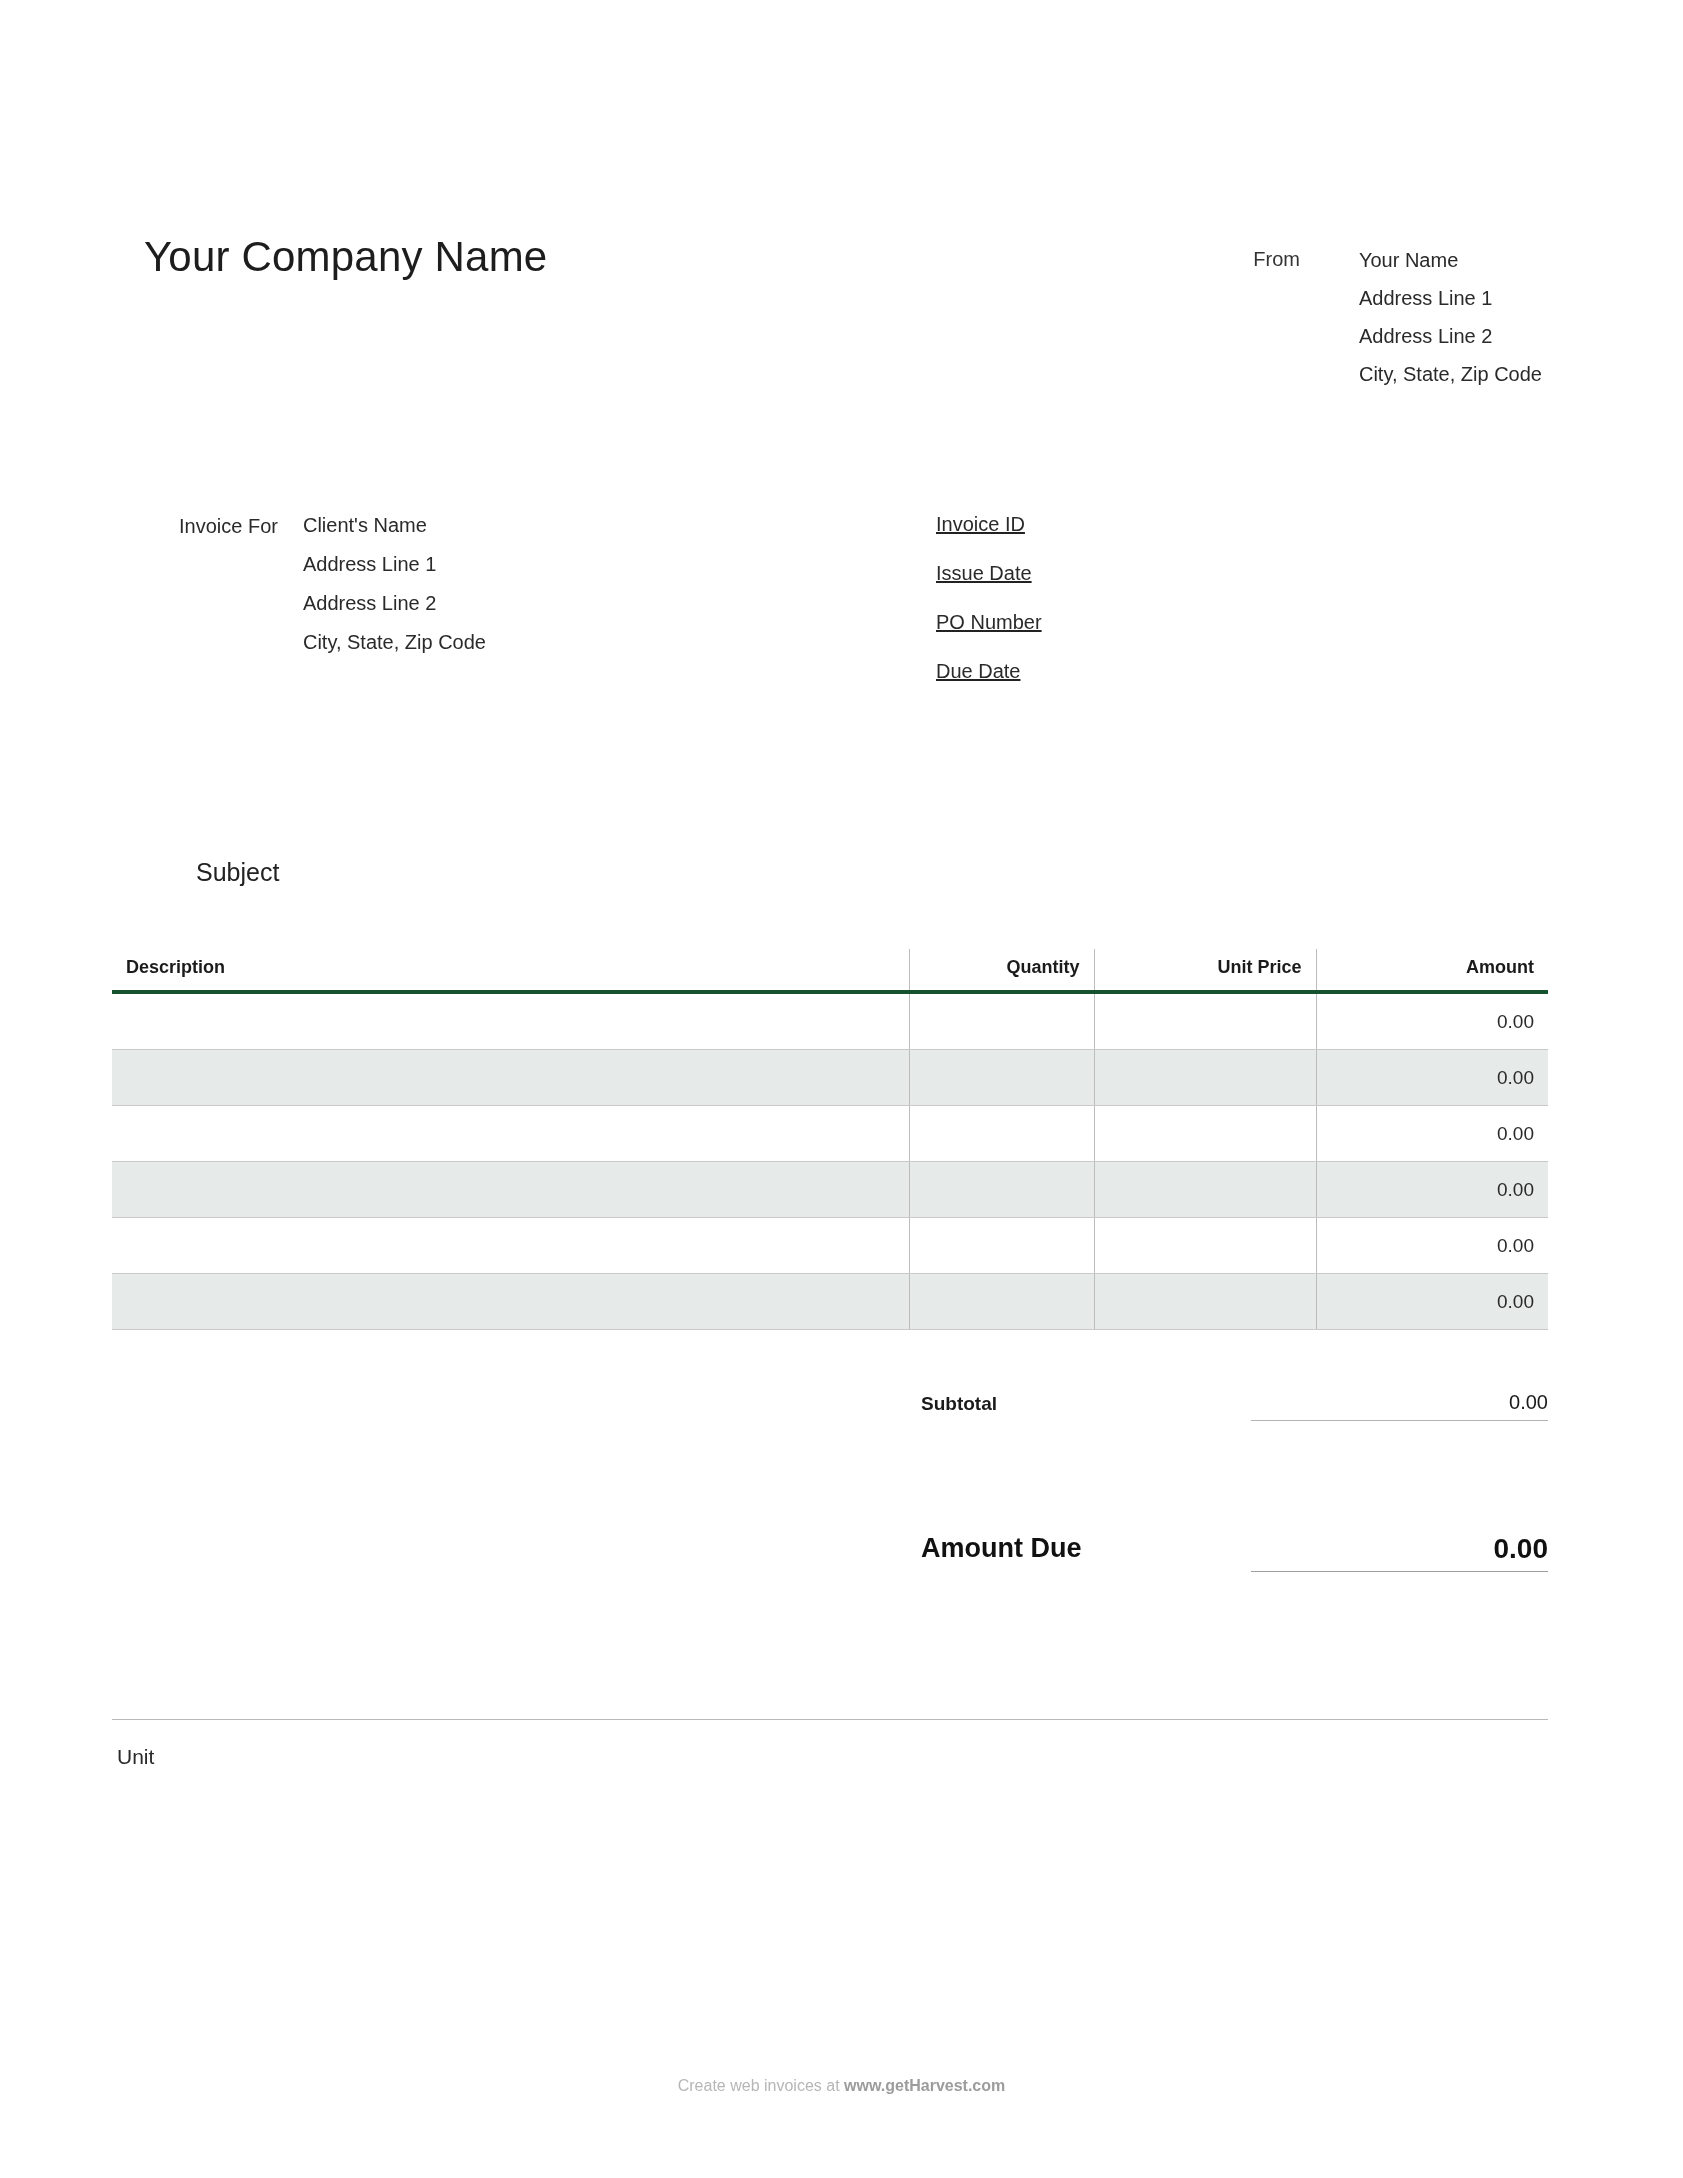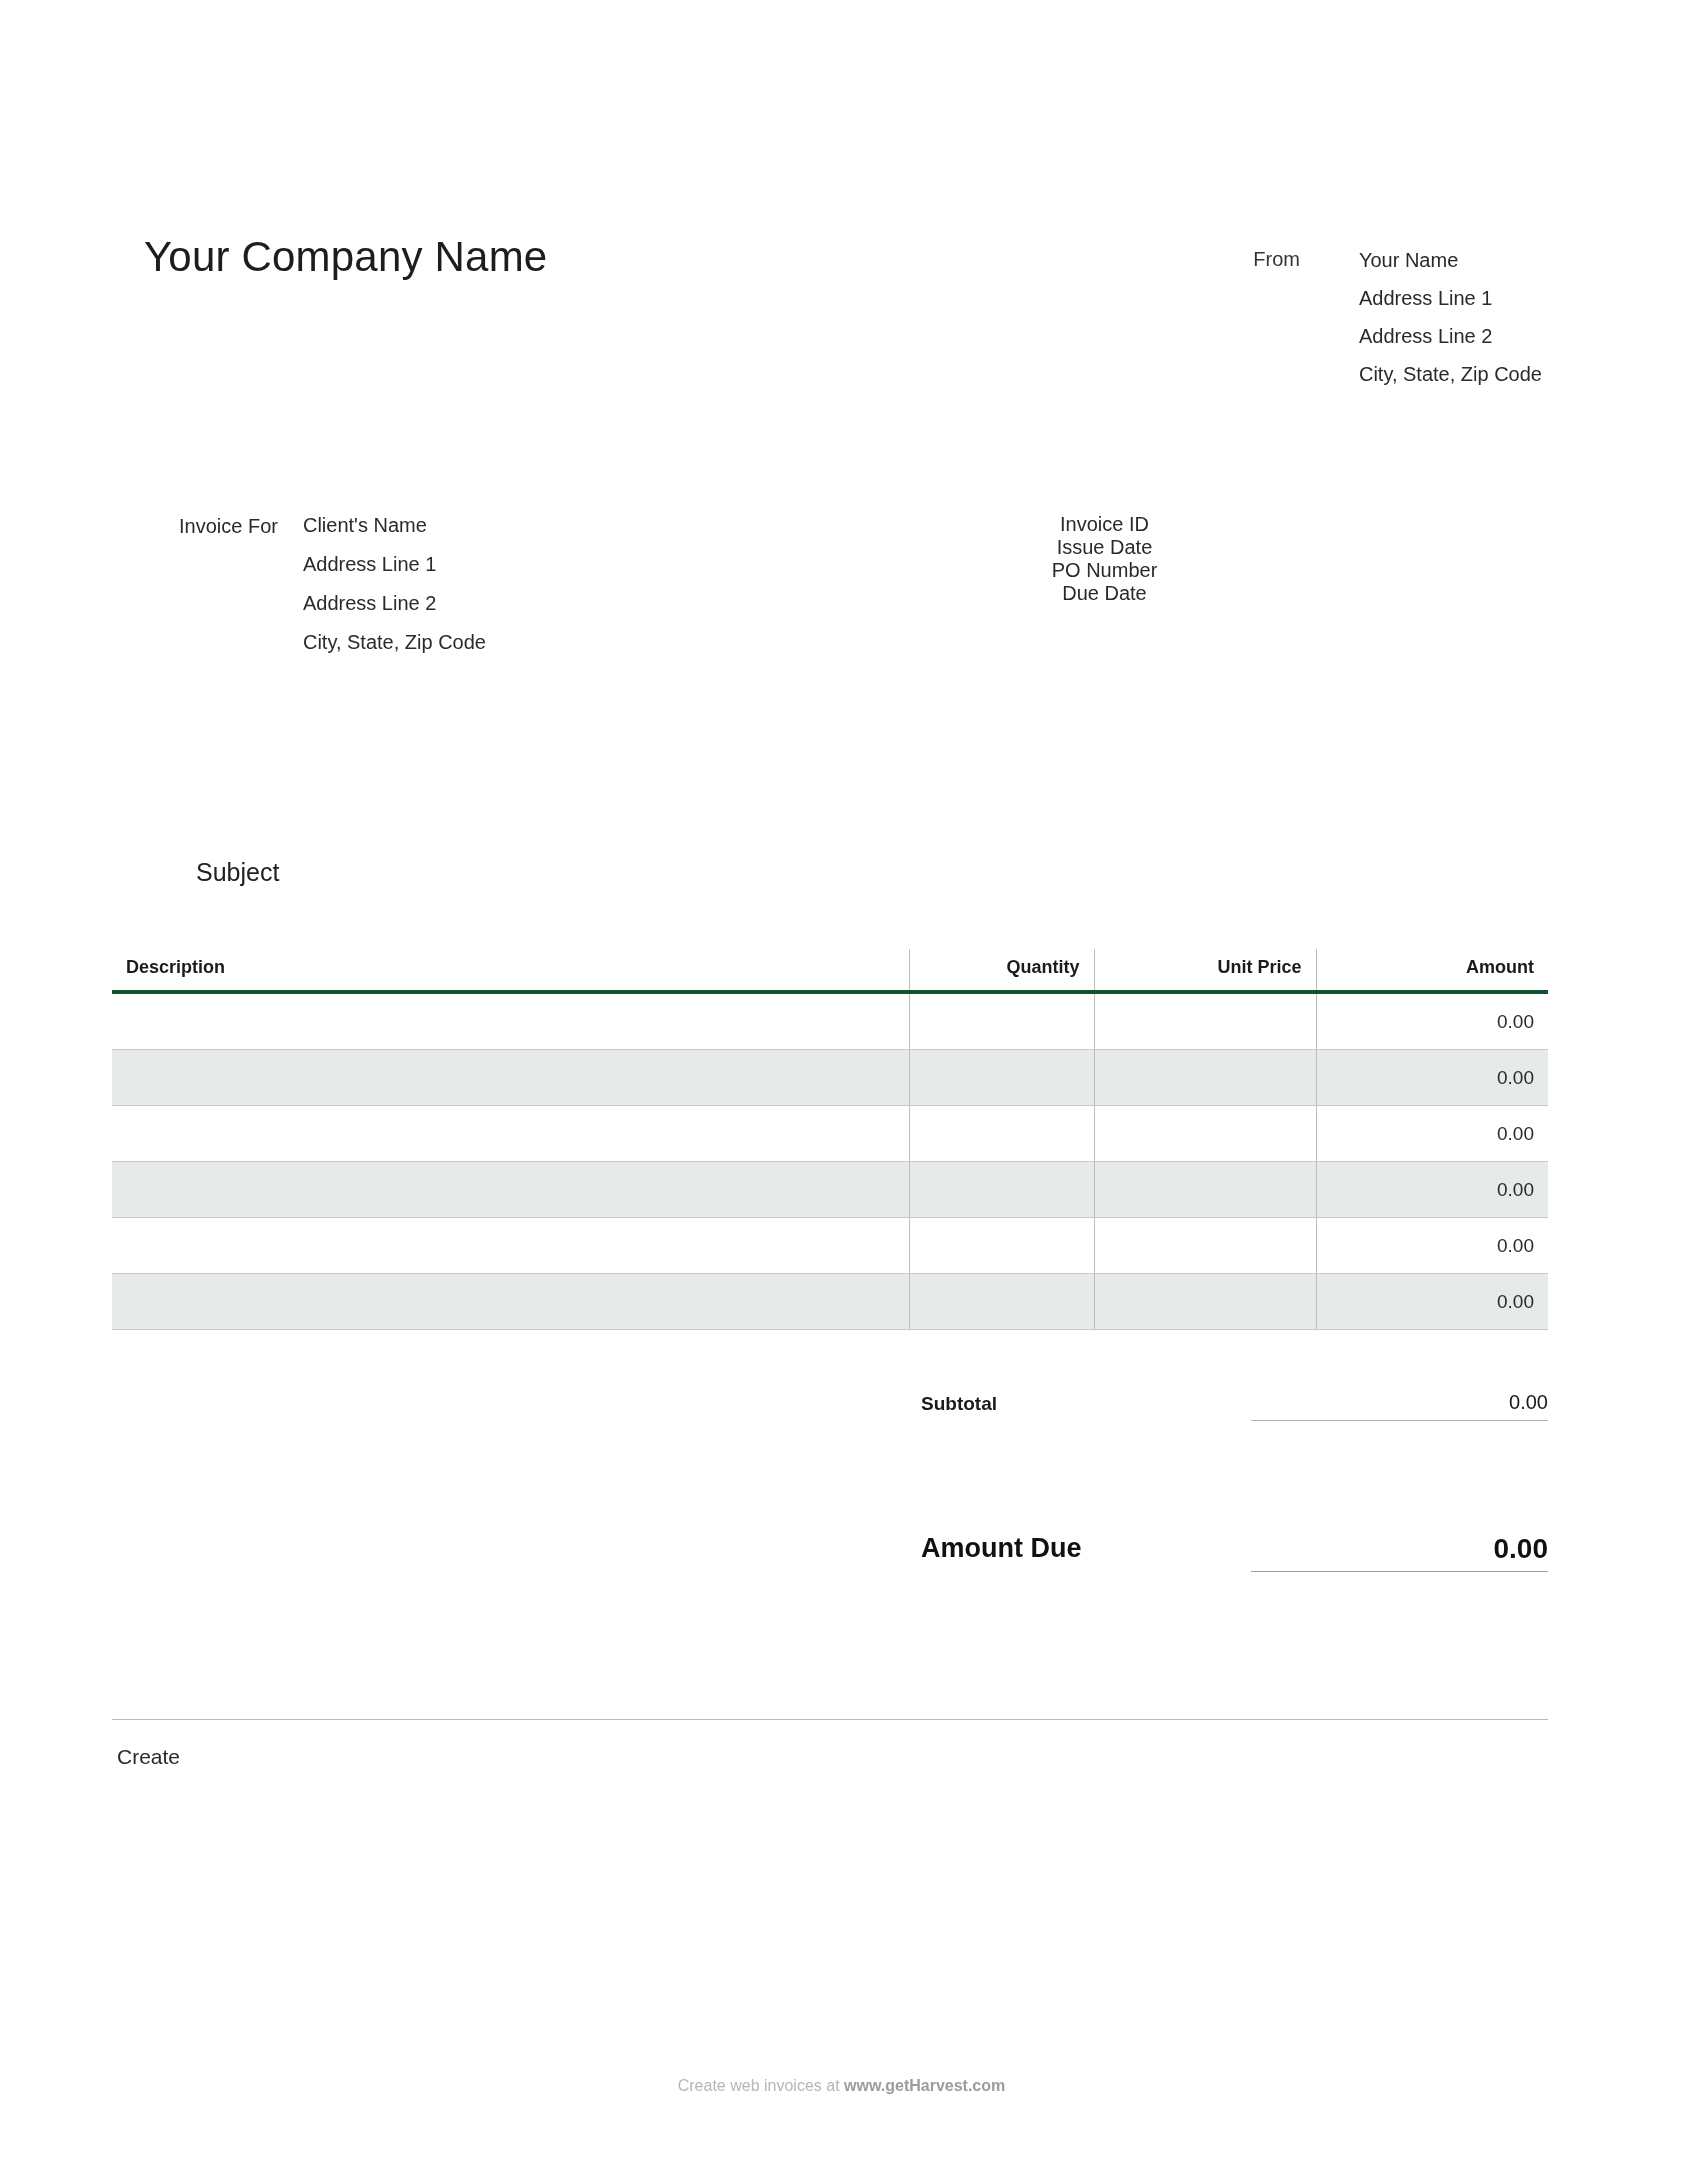--- a/index.html
+++ b/index.html
@@ -96,21 +96,23 @@
     color: #2a2a2a;
     line-height: 1.2;
   }
   .invoice-fields {
     position: absolute;
     left: 792px;
     top: 0;
     width: 337px;
     display: flex;
     flex-direction: column;
-    text-align: center;
+    gap: 26px;
+    text-align: left;
+    text-decoration: underline;
   }
   .invoice-fields div {
     font-size: 20px;
     color: #2a2a2a;
   }
 
   
   .subject {
     position: absolute;
     left: 196px;
@@ -351,20 +353,20 @@
   </div>
 
   <div class="amount-due">
     <div class="label">Amount Due</div>
     <div class="value-wrap">
       <span class="value">0.00</span>
     </div>
   </div>
 
   <div class="notes-divider"></div>
-  <div class="notes-label">Create</div>
+  <div class="notes-label">Unit</div>
 
   <div class="footer">
     <span>Create web invoices at </span><a class="link" href="#">www.getHarvest.com</a>
   </div>
 
 </div>
 
 
 </body></html>

